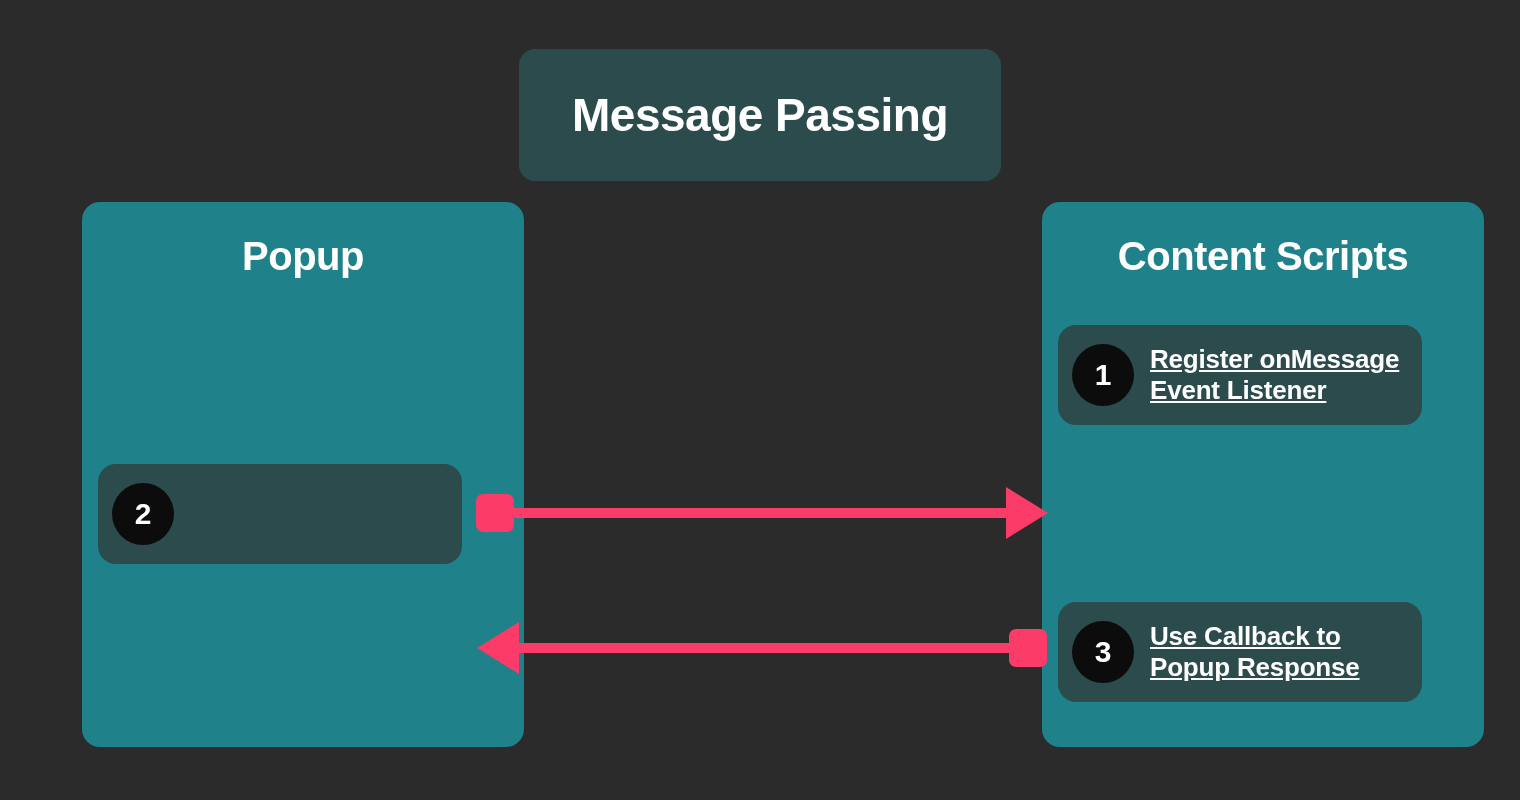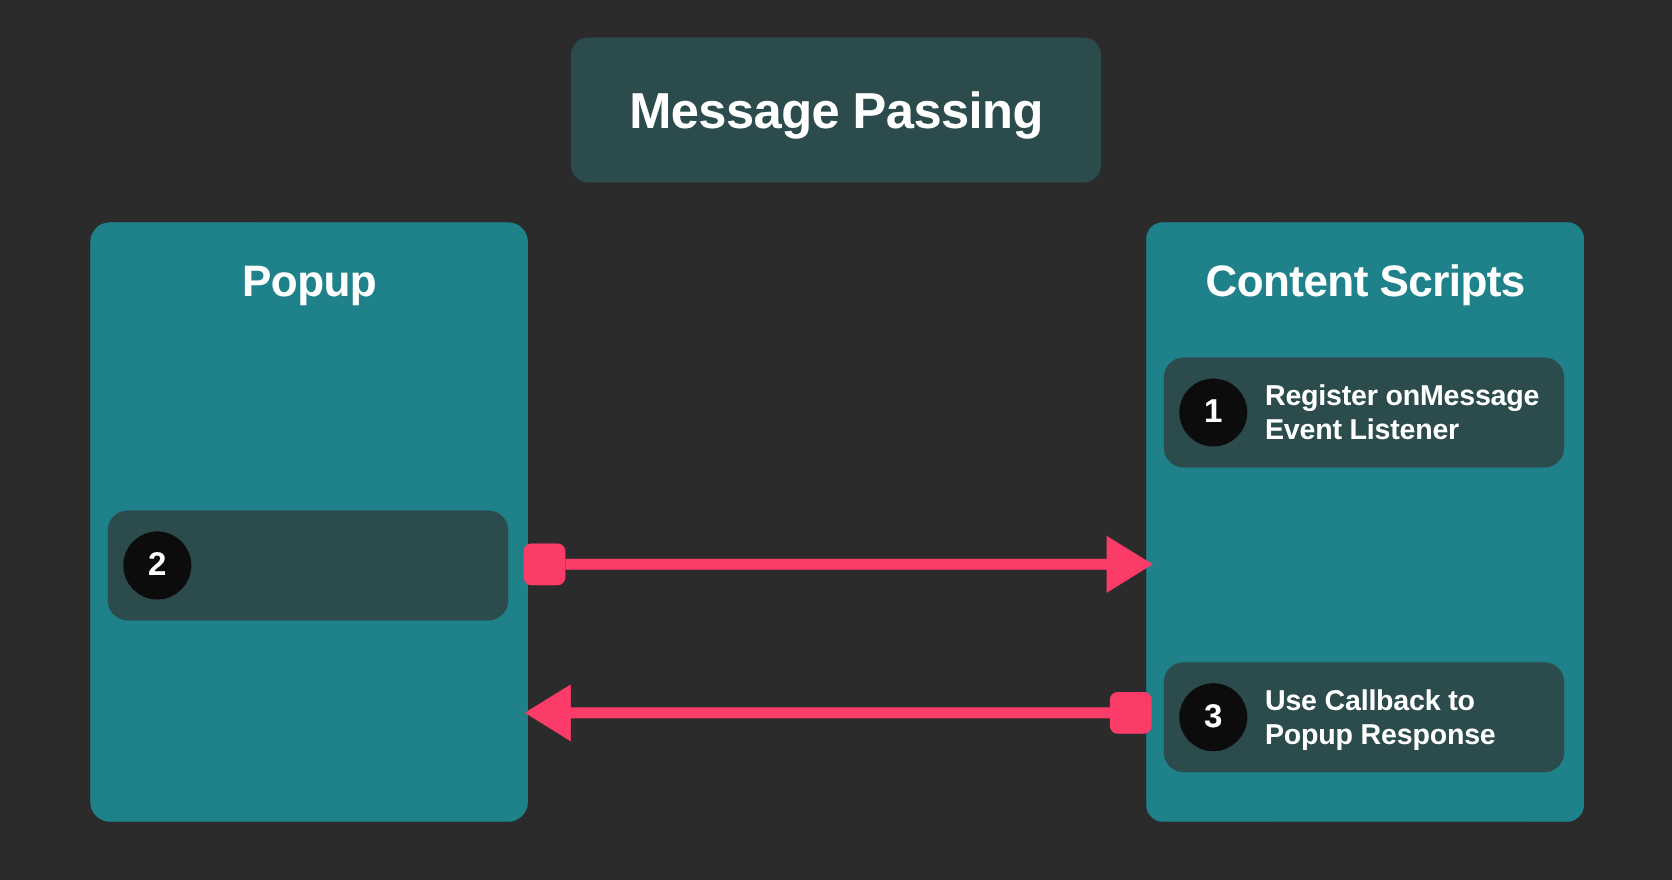--- a/index.html
+++ b/index.html
@@ -14,21 +14,21 @@
     background: #2b2b2b;
     overflow: hidden;
     font-family: "Liberation Sans", sans-serif;
     -webkit-font-smoothing: antialiased;
   }
 
   
   .title-banner {
     position: absolute;
     left: 519px;
-    top: 34px;
+    top: 49px;
     width: 482px;
     height: 132px;
     background: #2c4b4d;
     border-radius: 16px;
     display: flex;
     align-items: center;
     justify-content: center;
   }
   .title-banner .title-text {
     color: #ffffff;
@@ -36,33 +36,33 @@
     font-weight: bold;
     letter-spacing: -0.5px;
     line-height: 1;
   }
 
   
   .panel {
     position: absolute;
     background: #1f8189;
     border-radius: 18px;
+    padding-left: 44px;
   }
   #panel-popup {
     left: 82px;
     top: 202px;
     width: 398px;
     height: 545px;
   }
   #panel-content {
     left: 1042px;
     top: 202px;
     width: 398px;
     height: 545px;
-    border-radius: 15px;
   }
   .panel-title {
     position: absolute;
     left: 0;
     right: 0;
     top: 32px;
     text-align: center;
     color: #ffffff;
     font-size: 40px;
     font-weight: bold;
@@ -95,20 +95,21 @@
     font-weight: bold;
     line-height: 1;
   }
   .step-label {
     color: #ffffff;
     font-size: 26px;
     font-weight: 600;
     line-height: 1.18;
     white-space: pre-line;
     letter-spacing: -0.2px;
+    text-decoration: underline;
   }
 
   #card-step2 {
     left: 16px;
     top: 262px;
     width: 364px;
     height: 100px;
   }
   #card-step1 {
     left: 16px;

